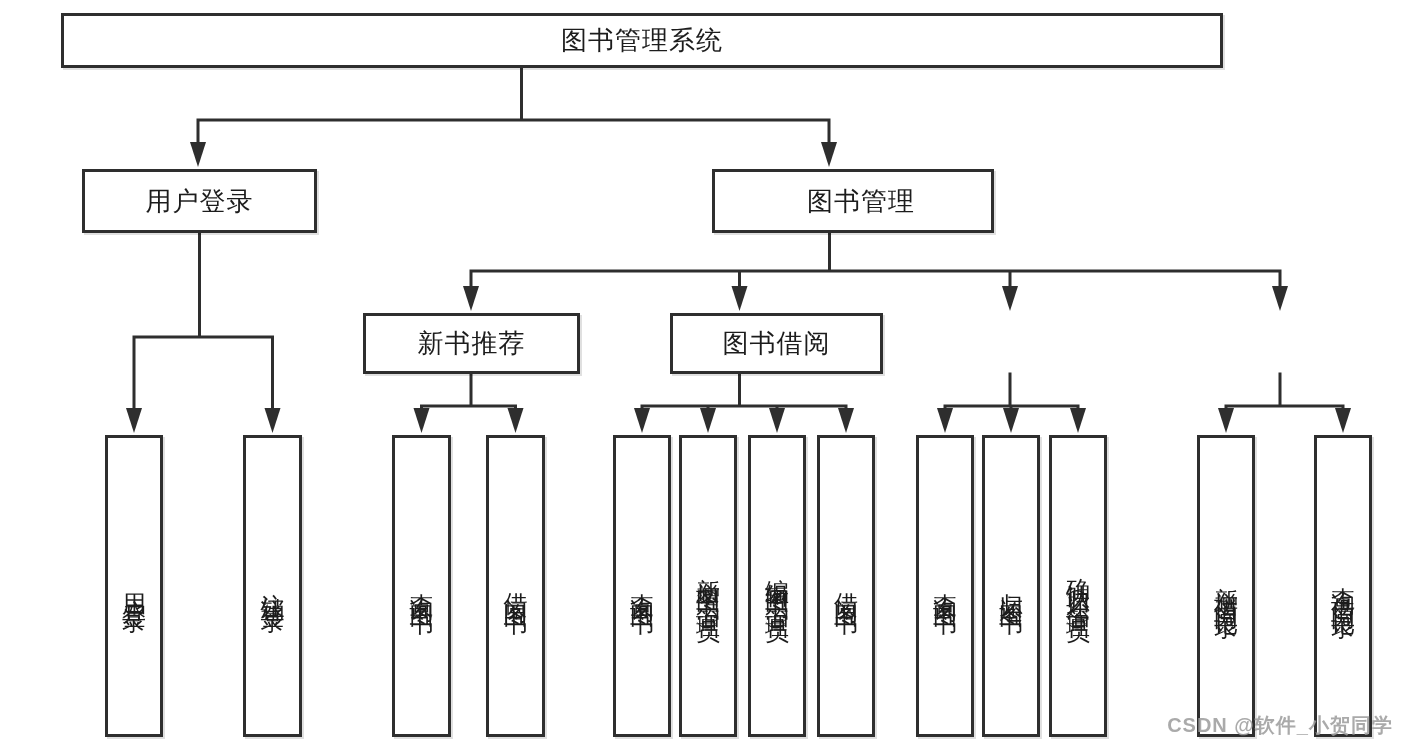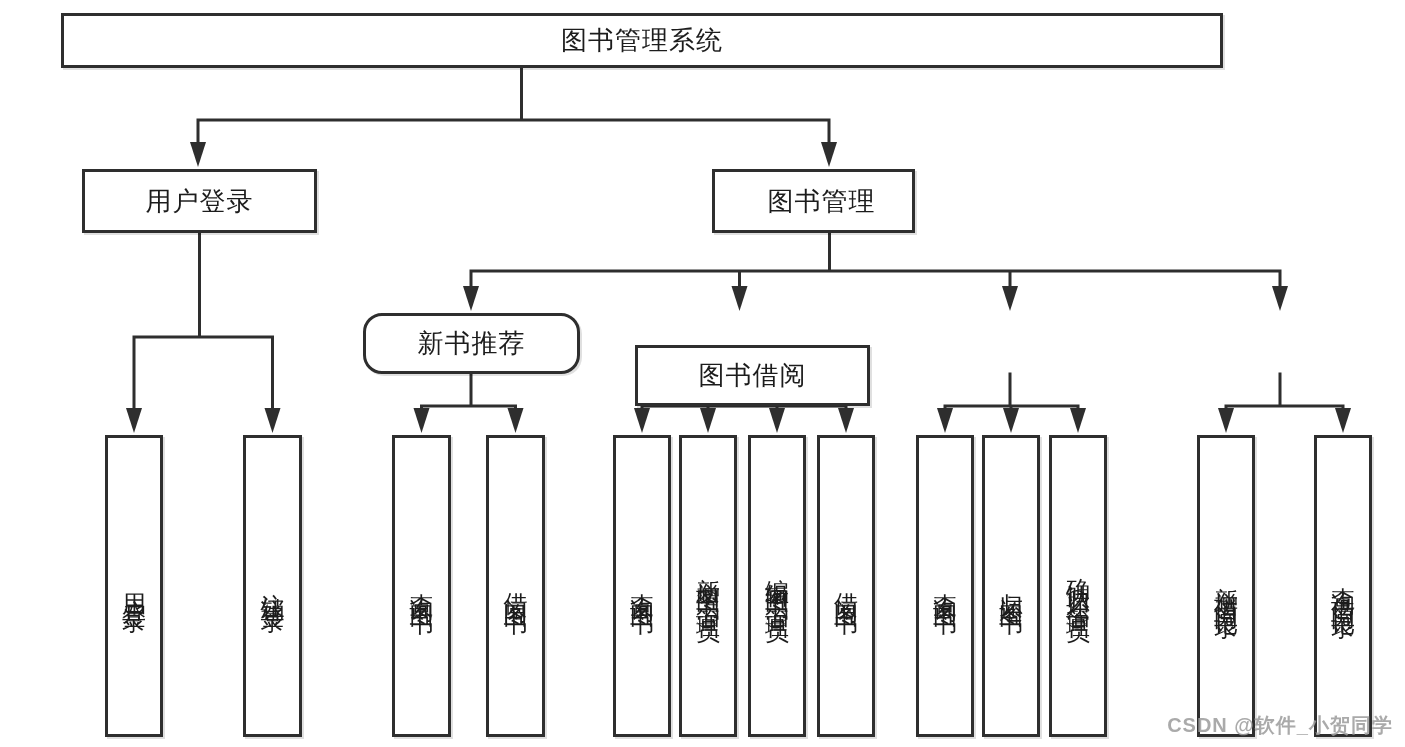--- a/index.html
+++ b/index.html
@@ -91,24 +91,24 @@
       <polygon points="1070,408 1086,408 1078,433"></polygon>
 
       <polygon points="1218,408 1234,408 1226,433"></polygon>
       <polygon points="1335,408 1351,408 1343,433"></polygon>
     </g>
   </svg>
 
   <div class="box hbox" style="left:21px;top:13px;width:1162px;height:55px;margin-left:40px;">图书管理系统</div>
 
   <div class="box hbox" style="left:82px;top:169px;width:235px;height:64px;">用户登录</div>
-  <div class="box hbox" style="left:712px;top:169px;width:203px;height:64px;padding-left:16px;">图书管理</div>
+  <div class="box hbox" style="left:712px;top:169px;width:282px;height:64px;padding-left:16px;">图书管理</div>
 
-  <div class="box hbox" style="left:363px;top:313px;width:217px;height:61px;border-radius:19px;">新书推荐</div>
-  <div class="box hbox" style="left:635px;top:313px;width:235px;height:61px;margin-top:32px;">图书借阅</div>
+  <div class="box hbox" style="left:363px;top:313px;width:217px;height:61px;">新书推荐</div>
+  <div class="box hbox" style="left:670px;top:313px;width:213px;height:61px;">图书借阅</div>
 
   <div class="box vbox" style="left:105px;top:435px;width:58px;height:302px;">
     <span class="vtext">用户登录</span>
     </div>
   <div class="box vbox" style="left:243px;top:435px;width:59px;height:302px;">
     <span class="vtext">注销登录</span>
     </div>
 
   <div class="box vbox" style="left:392px;top:435px;width:59px;height:302px;">
     <span class="vtext">查询图书</span>

